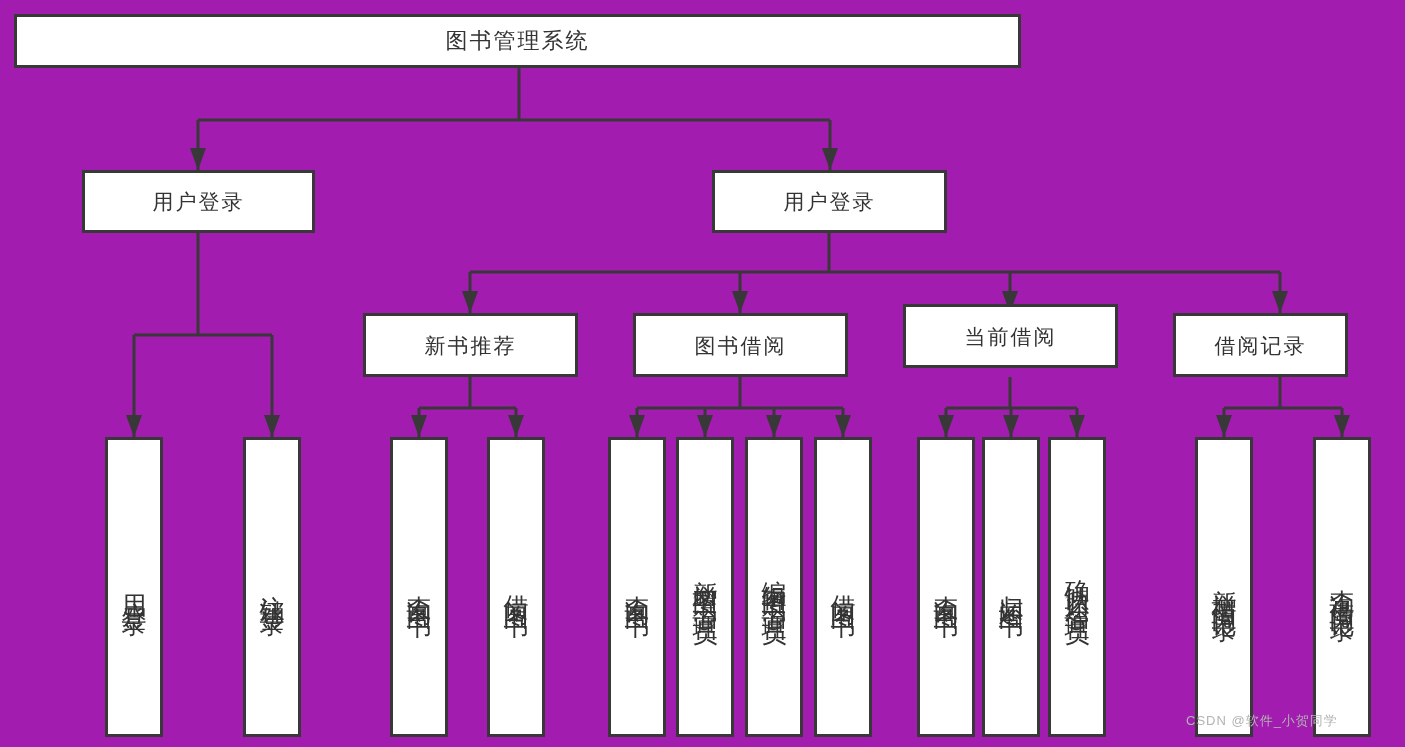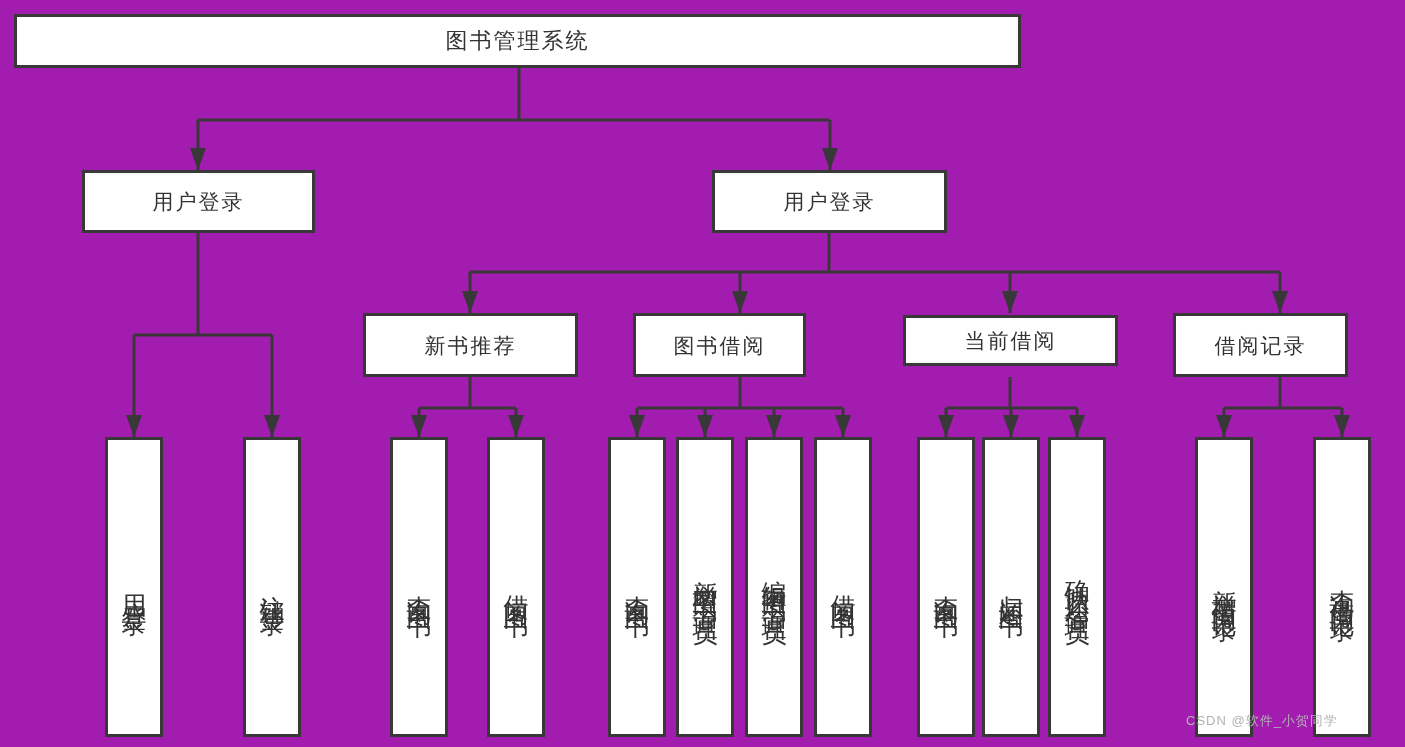--- a/index.html
+++ b/index.html
@@ -99,22 +99,22 @@
       <line x1="1342" y1="408" x2="1342" y2="437" marker-end="url(#ah)"></line>
     </g>
   </svg>
 
   <div class="node hbox root" style="left:14px;top:14px;width:1007px;height:54px;">图书管理系统</div>
 
   <div class="node hbox" style="left:82px;top:170px;width:233px;height:63px;">用户登录</div>
   <div class="node hbox" style="left:712px;top:170px;width:235px;height:63px;">用户登录</div>
 
   <div class="node hbox" style="left:363px;top:313px;width:215px;height:64px;">新书推荐</div>
-  <div class="node hbox" style="left:633px;top:313px;width:173px;height:64px;">图书借阅</div>
-  <div class="node hbox" style="left:903px;top:315px;width:215px;height:51px;">当前借阅</div>
+  <div class="node hbox" style="left:633px;top:313px;width:215px;height:64px;">图书借阅</div>
+  <div class="node hbox" style="left:903px;top:304px;width:215px;height:64px;">当前借阅</div>
   <div class="node hbox" style="left:1173px;top:313px;width:175px;height:64px;">借阅记录</div>
 
   <div class="node vbox" style="left:105px;">用户登录</div>
   <div class="node vbox" style="left:243px;">注销登录</div>
 
   <div class="node vbox" style="left:390px;">查询图书</div>
   <div class="node vbox" style="left:487px;">借阅图书</div>
 
   <div class="node vbox" style="left:608px;">查询图书</div>
   <div class="node vbox" style="left:676px;">新增图书（管理员）</div>

